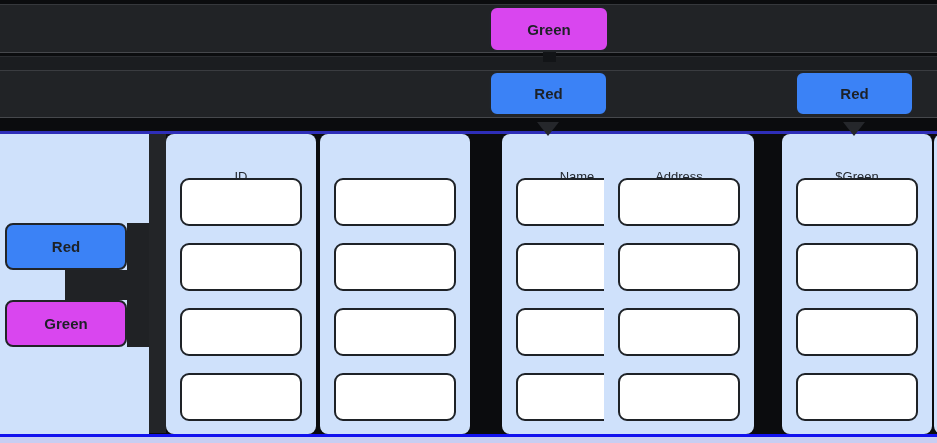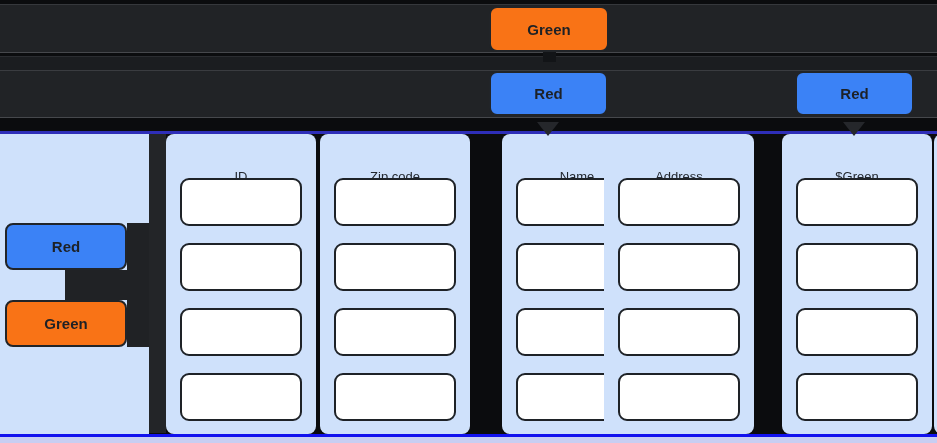--- a/index.html
+++ b/index.html
@@ -12,21 +12,21 @@
   .bar{left:0;width:937px;}
   .bar1{top:4px;height:49px;background:#212326;border-top:1px solid #36383c;border-bottom:1px solid #46484c;}
   .barmid{top:56px;height:15px;background:#1b1d20;border-top:1px solid #2a2c30;border-bottom:1px solid #3a3c40;}
   .bar2{top:71px;height:47px;background:#212326;border-bottom:1px solid #46484c;}
   
   .chip{
     display:flex;align-items:center;justify-content:center;
     font-weight:bold;font-size:15px;color:#1d2126;
     border:2px solid #212428;border-radius:8px;z-index:6;
   }
-  .chip.green{background:#f97316;}
+  .chip.green{background:#d946ef;}
   .chip.red{background:#3b82f6;}
   .chip-green-top{left:489px;top:6px;width:120px;height:46px;}
   .chip-red-top-left{left:489px;top:71px;width:119px;height:45px;}
   .chip-red-top-right{left:795px;top:71px;width:119px;height:45px;}
   .chip-red-side{left:5px;top:223px;width:122px;height:47px;z-index:8;}
   .chip-green-side{left:5px;top:300px;width:122px;height:47px;z-index:8;}
   
   .tab-green{left:543px;top:52px;width:13px;height:10px;background:#121417;z-index:5;}
   .tail{width:0;height:0;border-left:11px solid transparent;border-right:11px solid transparent;
         border-top:14px solid #25272b;z-index:7;top:122px;}
@@ -89,21 +89,20 @@
 
   <div class="abs col col-0">
     <div class="col-header">ID</div>
     <div class="slot slot-0"></div>
     <div class="slot slot-1"></div>
     <div class="slot slot-2"></div>
     <div class="slot slot-3"></div>
   </div>
 
   <div class="abs col col-1">
-    <div class="col-header">Zip code</div>
     <div class="slot slot-0"></div>
     <div class="slot slot-1"></div>
     <div class="slot slot-2"></div>
     <div class="slot slot-3"></div>
   </div>
 
   <div class="abs col col-2">
     <div class="col-header">Name</div>
     <div class="slot slot-0"></div>
     <div class="slot slot-1"></div>

